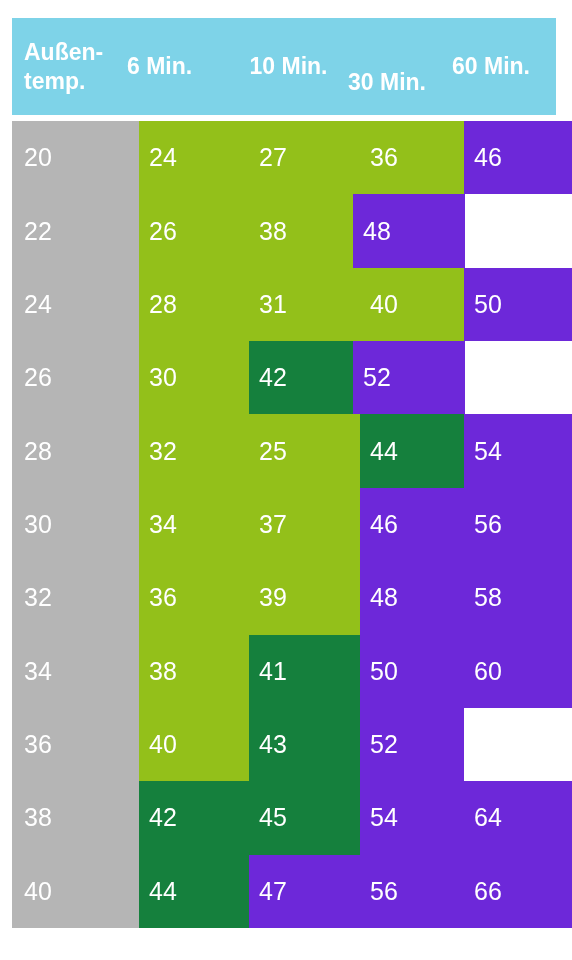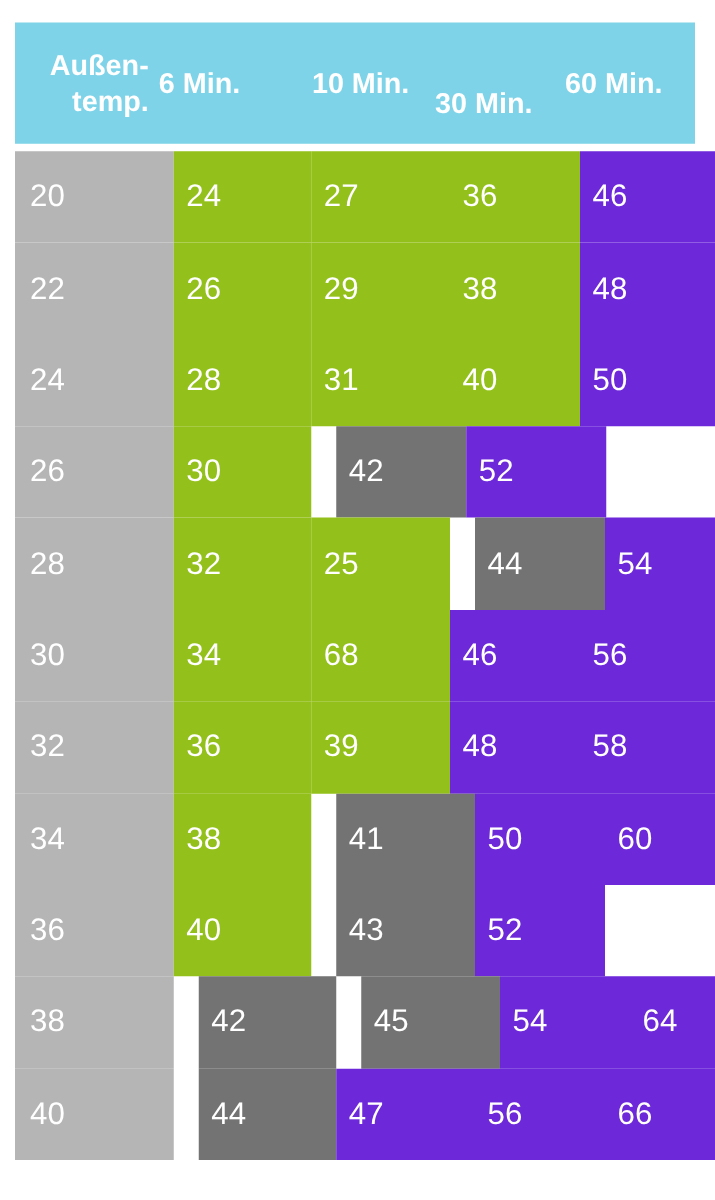--- a/index.html
+++ b/index.html
@@ -37,21 +37,20 @@
     font-weight: bold;
     font-size: 23px;
     line-height: 1.25;
     box-sizing: border-box;
     flex: 0 0 auto;
     letter-spacing: 0px;
   }
   .head-cell.temp {
     width: 107px;
     padding-left: 12px;
-    text-align: right;
   }
   .head-cell.dur {
     width: 110px;
     padding-left: 8px;
   }
   .head-cell.dur.c2 { width: 111px; text-align: center; }
   .head-cell.dur.c3 { width: 104px; margin-top: 32px; }
   .head-cell.dur.c4 { width: 112px; }
 
   
@@ -77,21 +76,21 @@
     font-weight: normal;
     flex: 0 0 auto;
   }
   .cell.temp { width: 127px; background: #b5b5b5; }
   .cell.v1 { width: 110px; padding-left: 10px; }
   .cell.v2 { width: 111px; padding-left: 10px; }
   .cell.v3 { width: 104px; padding-left: 10px; }
   .cell.v4 { width: 112px; padding-left: 10px; }
 
   .lvl-green  { background: #93c01a; }
-  .lvl-yellow { background: #737373; margin-left: 20px; }
+  .lvl-yellow { background: #15803d; }
   .lvl-red    { background: #6d28d9; }
 </style>
 </head>
 <body>
 
 <div id="table-wrap">
 
   <div id="header-row">
     <div class="head-cell temp">
       <span>Außen-</span><br>
@@ -107,21 +106,20 @@
       <div class="grid-row">
         <div class="cell temp">20</div>
         <div class="cell v1 lvl-green">24</div>
         <div class="cell v2 lvl-green">27</div>
         <div class="cell v3 lvl-green">36</div>
         <div class="cell v4 lvl-red">46</div>
       </div>
       <div class="grid-row">
         <div class="cell temp">22</div>
         <div class="cell v1 lvl-green">26</div>
-        <div class="cell v2 lvl-green">29</div>
         <div class="cell v3 lvl-green">38</div>
         <div class="cell v4 lvl-red">48</div>
       </div>
       <div class="grid-row">
         <div class="cell temp">24</div>
         <div class="cell v1 lvl-green">28</div>
         <div class="cell v2 lvl-green">31</div>
         <div class="cell v3 lvl-green">40</div>
         <div class="cell v4 lvl-red">50</div>
       </div>
@@ -134,21 +132,21 @@
       <div class="grid-row">
         <div class="cell temp">28</div>
         <div class="cell v1 lvl-green">32</div>
         <div class="cell v2 lvl-green">25</div>
         <div class="cell v3 lvl-yellow">44</div>
         <div class="cell v4 lvl-red">54</div>
       </div>
       <div class="grid-row">
         <div class="cell temp">30</div>
         <div class="cell v1 lvl-green">34</div>
-        <div class="cell v2 lvl-green">68</div>
+        <div class="cell v2 lvl-green">37</div>
         <div class="cell v3 lvl-red">46</div>
         <div class="cell v4 lvl-red">56</div>
       </div>
       <div class="grid-row">
         <div class="cell temp">32</div>
         <div class="cell v1 lvl-green">36</div>
         <div class="cell v2 lvl-green">39</div>
         <div class="cell v3 lvl-red">48</div>
         <div class="cell v4 lvl-red">58</div>
       </div>

